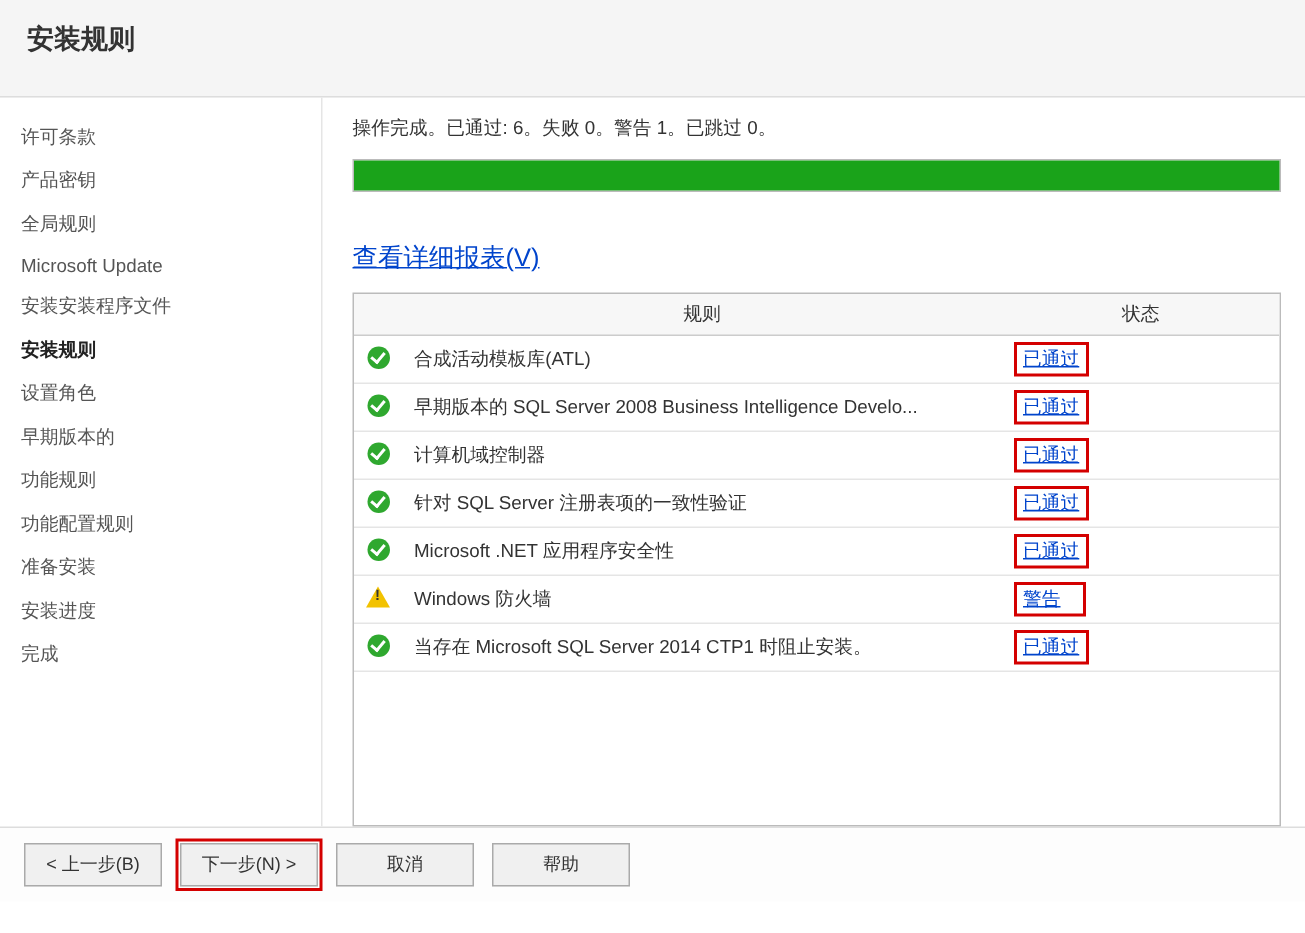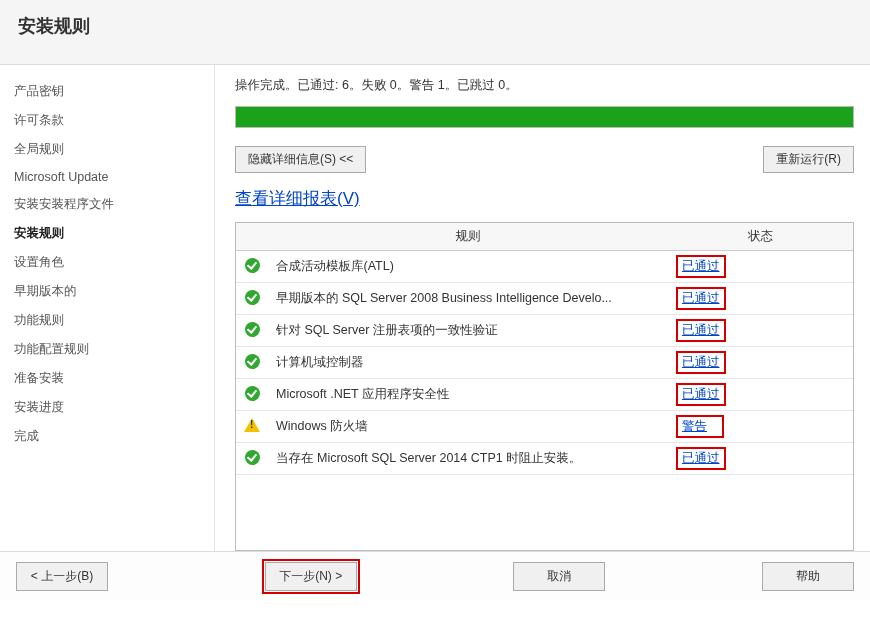--- a/index.html
+++ b/index.html
@@ -164,21 +164,21 @@
     top: 1px;
     font-size: 10px;
     font-weight: bold;
     color: #333;
   }
   .footer {
     border-top: 1px solid #ddd;
     height: 50px;
     display: flex;
     align-items: center;
-    justify-content: space-between;
+    justify-content: flex-start;
     padding: 0 16px;
     gap: 12px;
     background: #fdfdfd;
   }
   .footer .btn {
     min-width: 92px;
     padding: 5px 10px;
   }
   .btn.highlighted {
     outline: 2px solid #d40000;
@@ -187,22 +187,22 @@
 </style>
 </head>
 <body>
 
 <div class="header">
   <h1>安装规则</h1>
 </div>
 
 <div class="body">
   <div class="sidebar" id="sidebar">
+      <div class="sidebar-item">许可条款</div>
       <div class="sidebar-item">产品密钥</div>
-      <div class="sidebar-item">许可条款</div>
       <div class="sidebar-item">全局规则</div>
       <div class="sidebar-item">Microsoft Update</div>
       <div class="sidebar-item">安装安装程序文件</div>
       <div class="sidebar-item active">安装规则</div>
       <div class="sidebar-item">设置角色</div>
       <div class="sidebar-item">早期版本的</div>
       <div class="sidebar-item">功能规则</div>
       <div class="sidebar-item">功能配置规则</div>
       <div class="sidebar-item">准备安装</div>
       <div class="sidebar-item">安装进度</div>
@@ -210,23 +210,21 @@
     </div>
 
   <div class="main">
     <div class="status-text">操作完成。已通过: 6。失败 0。警告 1。已跳过 0。</div>
 
     <div class="progress">
       <div class="progress-fill"></div>
     </div>
 
     <div class="action-row">
-      <button class="btn">隐藏详细信息(S) &lt;&lt;</button>
       <div class="spacer"></div>
-      <button class="btn">重新运行(R)</button>
     </div>
 
     <a class="link">查看详细报表(V)</a>
 
     <div class="table-wrap">
       <table>
         <thead>
           <tr>
             <th class="icon-col"></th>
             <th>规则</th>
@@ -239,26 +237,26 @@
               <td>合成活动模板库(ATL)</td>
               <td><span class="status-box"><span class="status-link">已通过</span></span></td>
             </tr>
             <tr>
               <td class="icon-cell"><span class="icon-pass"></span></td>
               <td>早期版本的 SQL Server 2008 Business Intelligence Develo...</td>
               <td><span class="status-box"><span class="status-link">已通过</span></span></td>
             </tr>
             <tr>
               <td class="icon-cell"><span class="icon-pass"></span></td>
+              <td>计算机域控制器</td>
+              <td><span class="status-box"><span class="status-link">已通过</span></span></td>
+            </tr>
+            <tr>
+              <td class="icon-cell"><span class="icon-pass"></span></td>
               <td>针对 SQL Server 注册表项的一致性验证</td>
-              <td><span class="status-box"><span class="status-link">已通过</span></span></td>
-            </tr>
-            <tr>
-              <td class="icon-cell"><span class="icon-pass"></span></td>
-              <td>计算机域控制器</td>
               <td><span class="status-box"><span class="status-link">已通过</span></span></td>
             </tr>
             <tr>
               <td class="icon-cell"><span class="icon-pass"></span></td>
               <td>Microsoft .NET 应用程序安全性</td>
               <td><span class="status-box"><span class="status-link">已通过</span></span></td>
             </tr>
             <tr>
               <td class="icon-cell"><span class="icon-warn"></span></td>
               <td>Windows 防火墙</td>

